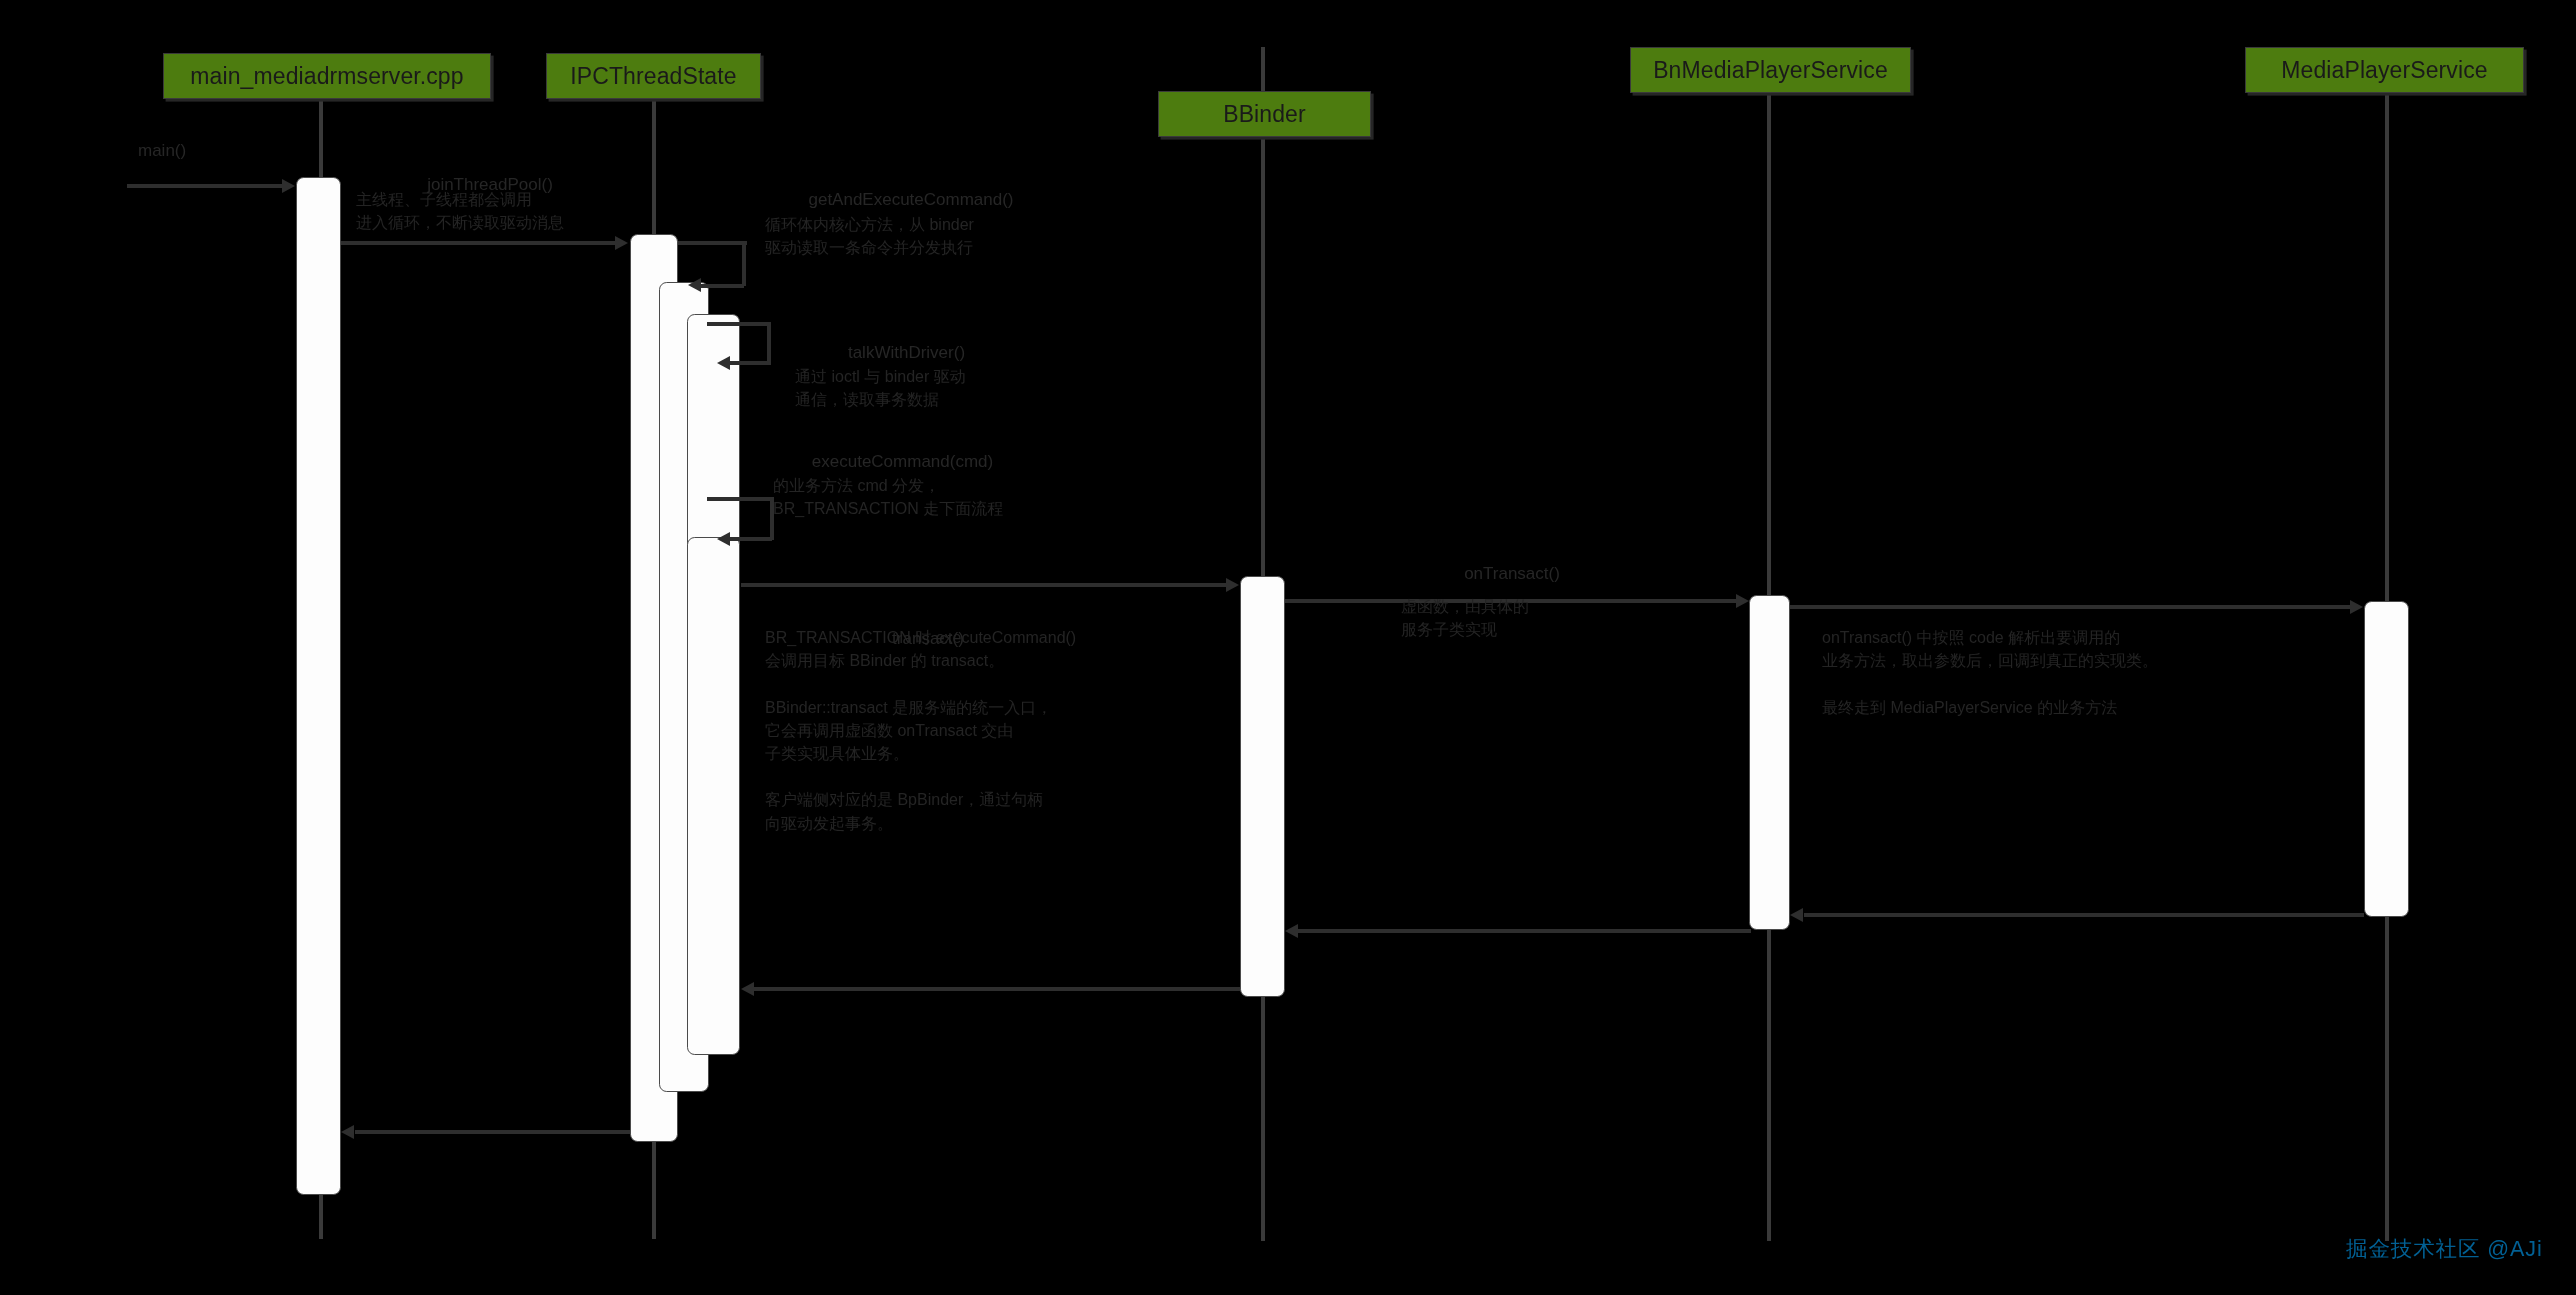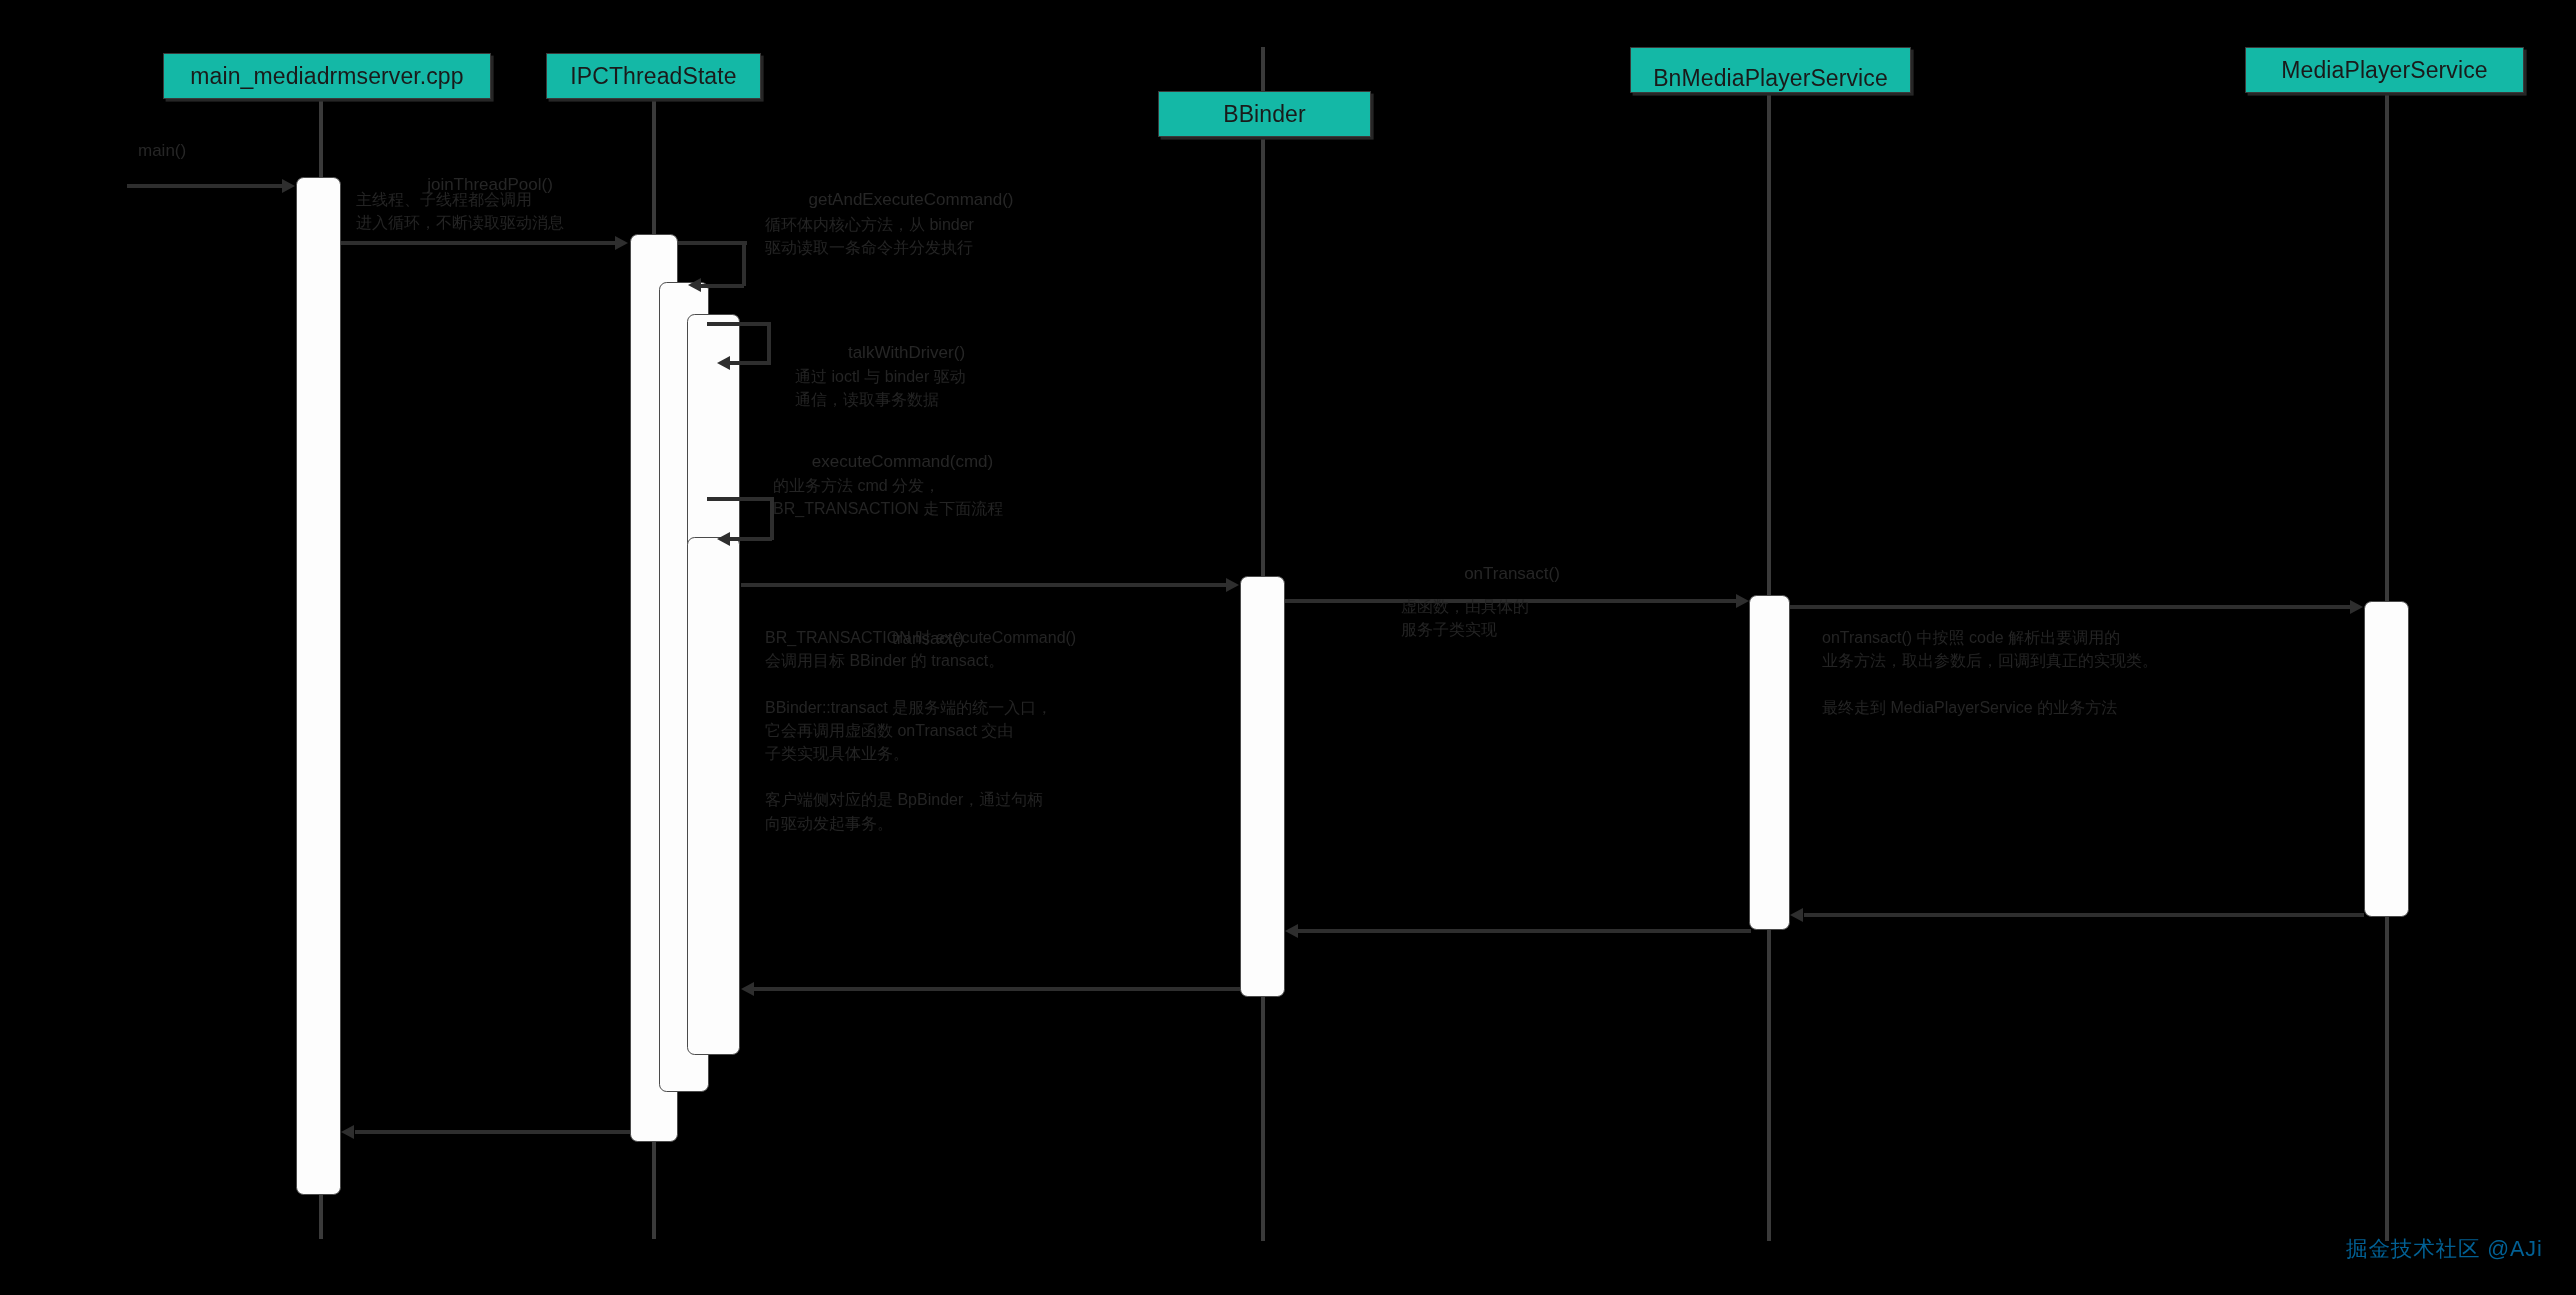--- a/index.html
+++ b/index.html
@@ -11,21 +11,21 @@
   #canvas{position:absolute;inset:0;}
 
   
   .lifeline{
     position:absolute;width:4.3px;background:#3a3a3a;
   }
 
   
   .participant{
     position:absolute;
-    background:#14b8a6;
+    background:#4d7c0f;
     border:1.7px solid #3a3a3a;
     box-shadow:2.6px 2.6px 0 #262626;
     display:flex;align-items:center;justify-content:center;
     color:#1a1a1a;
     font-size:23px;
     letter-spacing:0.1px;
     white-space:nowrap;
     box-sizing:border-box;
   }
 
@@ -105,21 +105,21 @@
   </div>
 
   <div class="participant" style="left:546px;top:53px;width:215px;height:46px;">
     <span>IPCThreadState</span>
   </div>
 
   <div class="participant" style="left:1158px;top:47px;width:213px;height:46px;margin-top:44px;">
     <span>BBinder</span>
   </div>
 
-  <div class="participant" style="left:1630px;top:47px;width:281px;height:46px;align-items:flex-end;">
+  <div class="participant" style="left:1630px;top:47px;width:281px;height:46px;">
     <span>BnMediaPlayerService</span>
   </div>
 
   <div class="participant" style="left:2245px;top:47px;width:279px;height:46px;">
     <span>MediaPlayerService</span>
   </div>
 
   <div class="activation" style="left:296px;top:177px;width:45px;height:1018px;"></div>
 
   <div class="activation" style="left:630px;top:234px;width:48px;height:908px;"></div>

